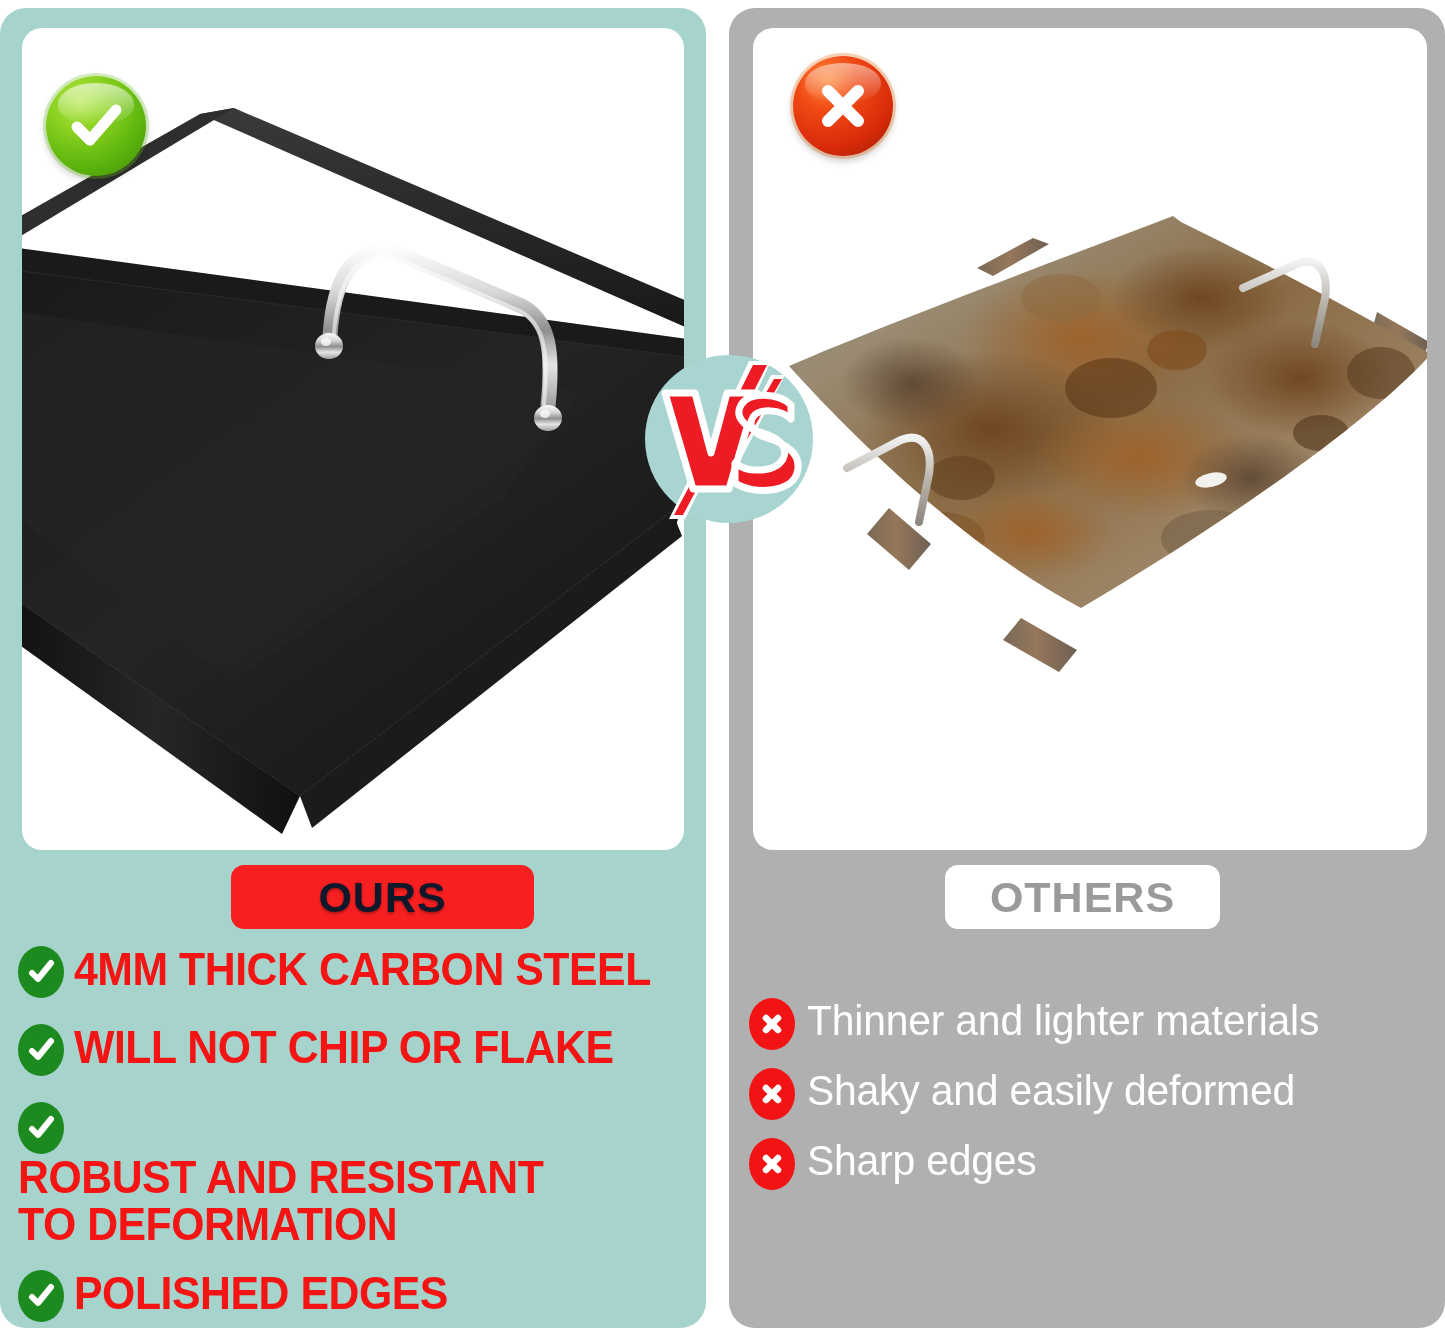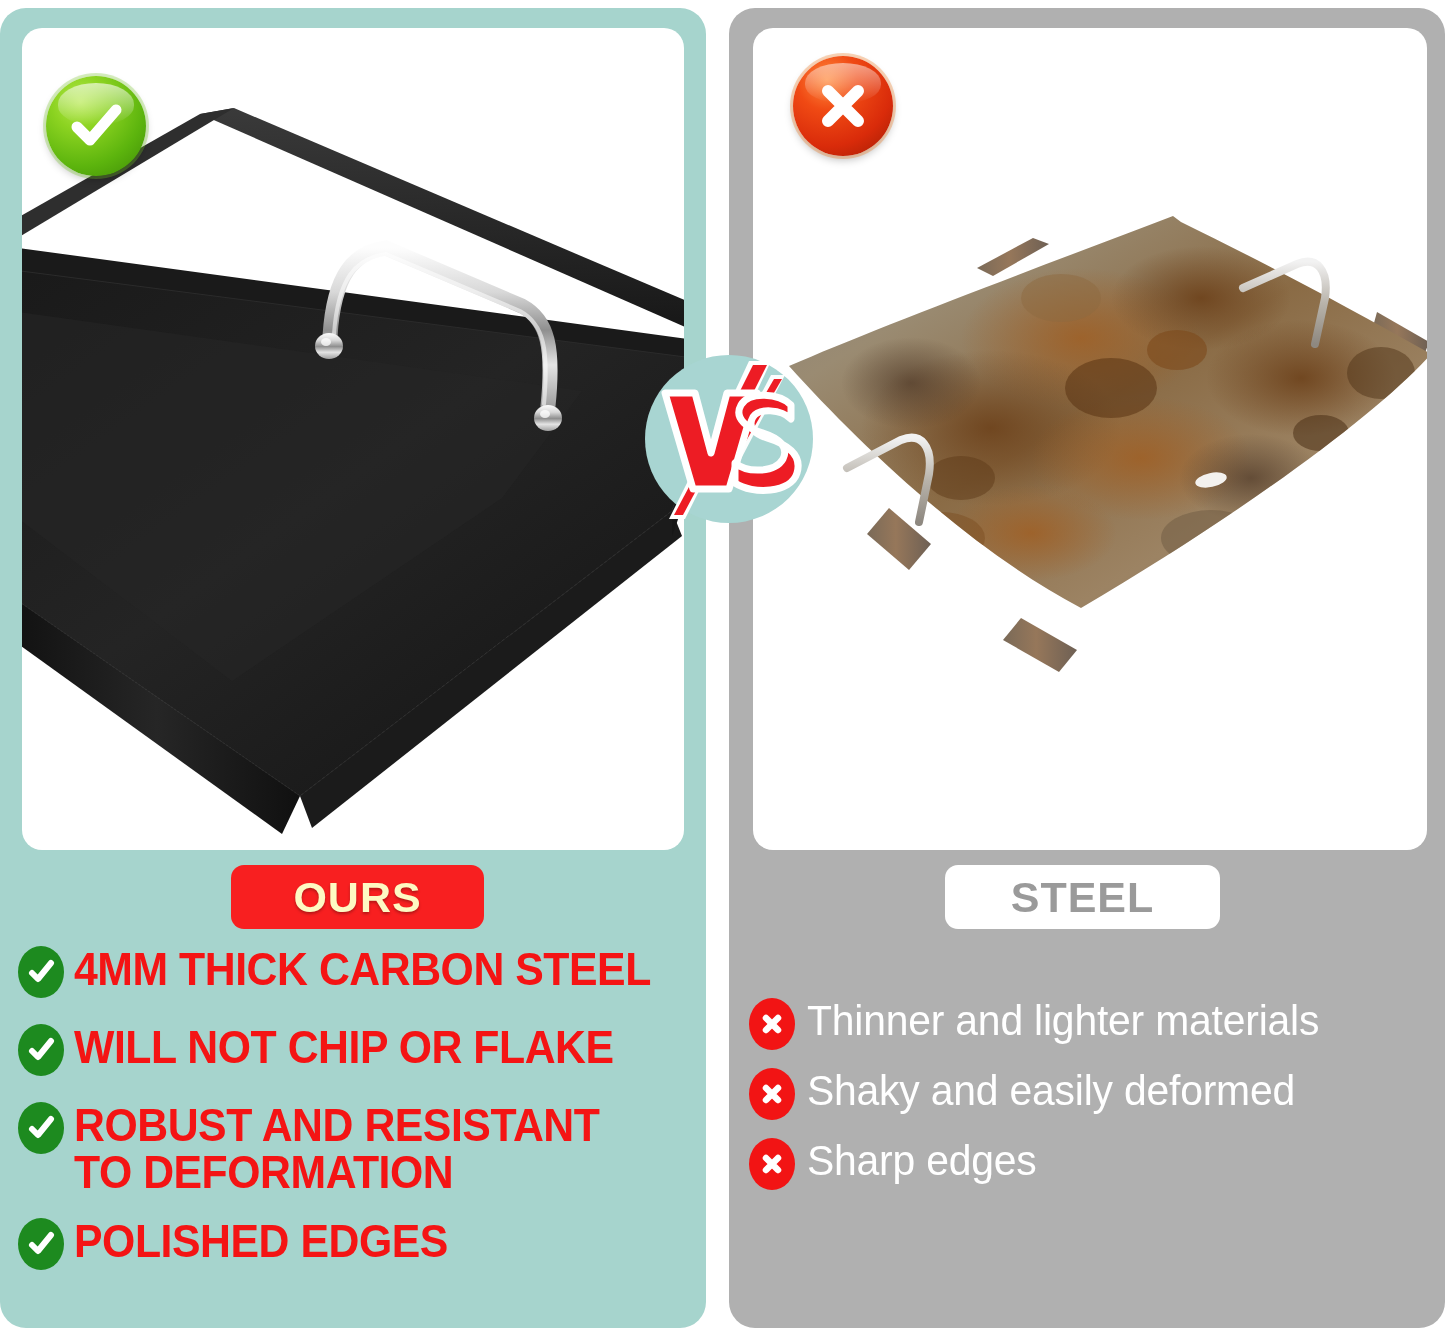--- a/index.html
+++ b/index.html
@@ -40,35 +40,35 @@
   .griddle-rusty { position:absolute; left:28px; top:150px; width:660px; height:520px; }
 
   
   .vs-badge { position:absolute; left:645px; top:355px; width:168px; height:168px;
               border-radius:50%; background:#a8d5d2; z-index:30;
               display:flex; align-items:center; justify-content:center; }
 
   
   .title-pill { position:absolute; border-radius:13px; display:flex; align-items:center;
                 justify-content:center; letter-spacing:1px; }
-  .pill-ours   { left:231px; top:857px; width:253px; height:64px; background:#f81f20;
-                 color:#fef9c3; font-size:43px; font-weight:bold;
+  .pill-ours   { left:231px; top:857px; width:303px; height:64px; background:#f81f20;
+                 color:#0f172a; font-size:43px; font-weight:bold;
                  text-shadow:0 2px 3px rgba(0,0,0,.28); }
   .pill-others { left:216px; top:857px; width:275px; height:64px; background:#ffffff;
                  color:#9a9a9a; font-size:43px; font-weight:bold; }
 
   
   .list { position:absolute; left:0; right:0; }
   .list-ours   { top:938px; left:18px; right:10px; }
   .list-others { top:990px; left:20px; right:4px; }
 
   .row { display:flex; }
   .row-ours   { margin-bottom:26px; }
   .row-others { margin-bottom:18px; }
-  .row-ours.tall { margin-bottom:22px; }
+  .row-ours.tall { margin-bottom:22px;flex-direction:column; }
 
   .bullet { flex:0 0 auto; border-radius:50%; display:flex; align-items:center;
             justify-content:center; }
   .bullet-check { width:46px; height:52px; background:#1d8a1f; margin-right:10px; }
   .bullet-cross { width:46px; height:52px; background:#f21414; margin-right:12px; }
 
   .feat-ours { color:#f41414; font-size:46px; font-weight:bold; line-height:1.02;
                letter-spacing:-0.5px; transform:scaleX(0.93); transform-origin:left center;
                white-space:pre-line; }
   .feat-others { color:#ffffff; font-size:43px; font-weight:normal; line-height:1.05;
@@ -267,21 +267,21 @@
       </svg>
 
       <div class="status-badge badge-cross" style="left:40px; top:28px;">
         <svg width="58" height="58" viewBox="0 0 58 58">
           <path d="M14 14 L44 44 M44 14 L14 44" fill="none" stroke="#ffffff" stroke-width="12" stroke-linecap="round"></path>
         </svg>
       </div>
     </div>
 
     <div class="title-pill pill-others">
-      <span>STEEL</span>
+      <span>OTHERS</span>
     </div>
 
     <div class="list list-others">
 
       <div class="row row-others">
         <span class="bullet bullet-cross">
           <svg width="28" height="28" viewBox="0 0 28 28">
               <path d="M8 8 L20 20 M20 8 L8 20" fill="none" stroke="#ffffff" stroke-width="6.5" stroke-linecap="round"></path>
             </svg>
         </span>

